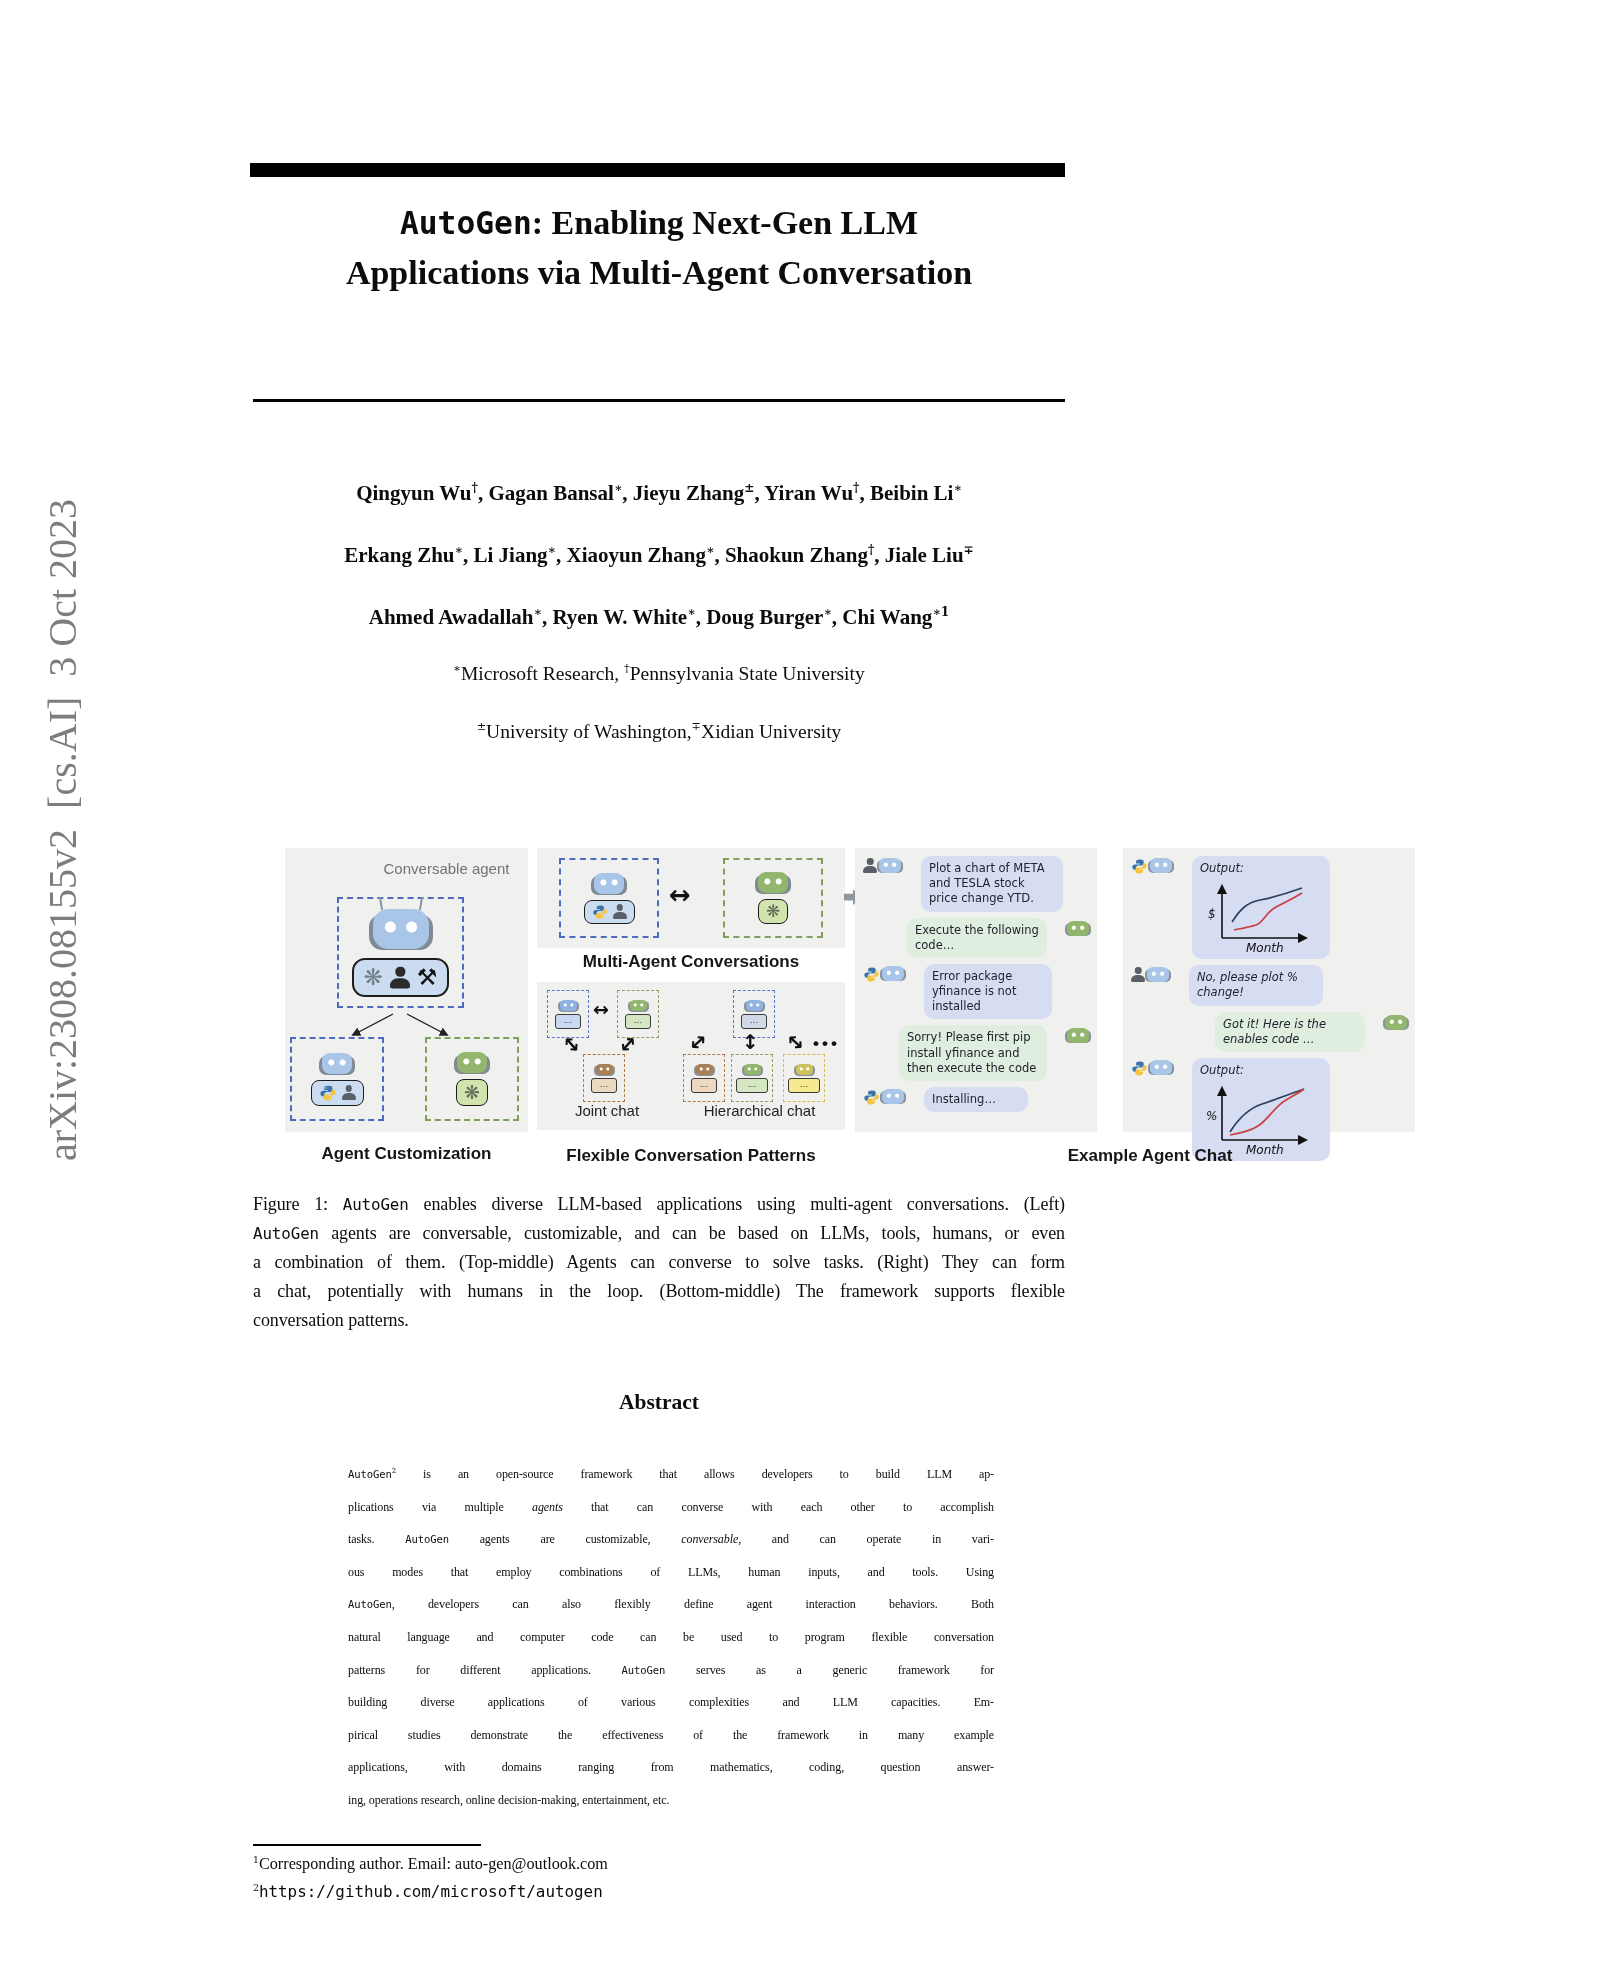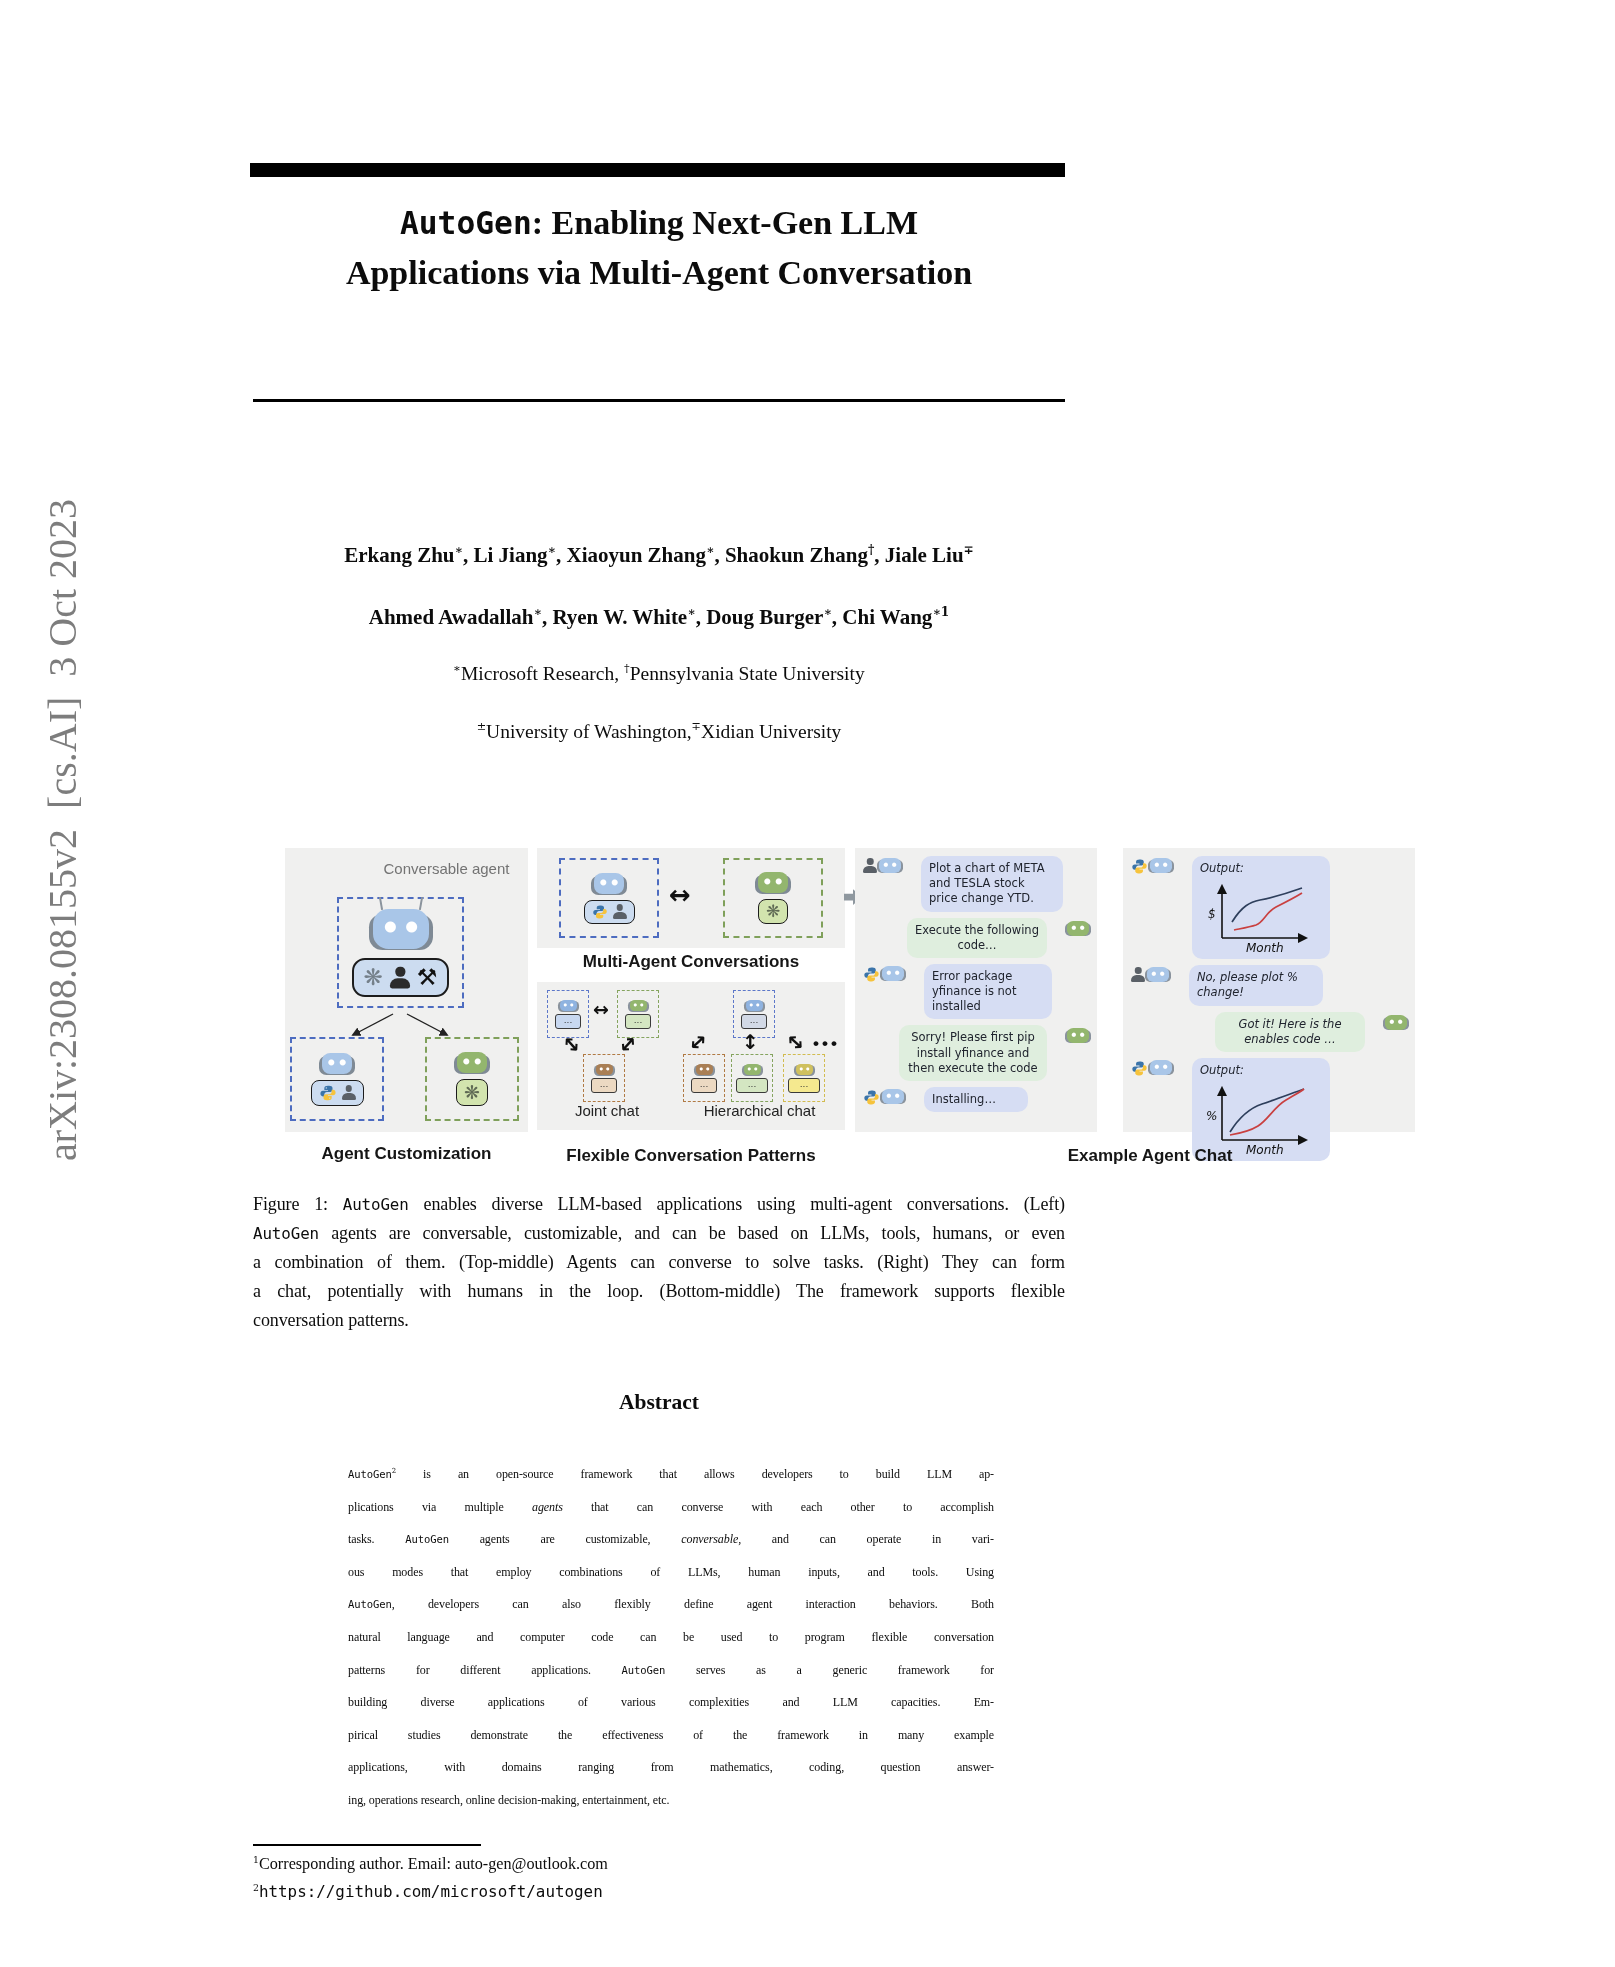--- a/index.html
+++ b/index.html
@@ -117,21 +117,21 @@
   .jl-joint{left:0px;top:120px;width:140px;}
   .jl-hier{left:140px;top:120px;width:165px;}
 
   
   .chatcol{display:flex;flex-direction:column;gap:6px;padding:8px;box-sizing:border-box;}
   .msg{display:flex;gap:20px;align-items:flex-start;}
   .msg .avs{display:flex;gap:2px;flex:0 0 auto;padding-top:2px;align-items:flex-start;}
   .bubble{border-radius:10px;padding:5px 8px;font-family:"DejaVu Sans",sans-serif;
           font-size:11.5px;line-height:1.32;color:#20242e;box-sizing:border-box;}
   .bubble.blue{background:#d6ddf3;}
-  .bubble.green{background:#dfeede;text-align:center;}
+  .bubble.green{background:#dfeede;text-align:left;}
   .msg.right{justify-content:flex-end;}
   .msg.right .robot{margin-top:3px;}
   .w-b1{width:142px}.w-g1{width:140px}.w-b2{width:128px}.w-g2{width:148px}.w-b3{width:104px}
   .w-g3{width:150px}.w-b4{width:134px}
   .chartb{width:138px;}
   .mchart{display:block;margin-top:2px;}
   .clab{font-family:"DejaVu Sans",sans-serif;font-size:12px;fill:#111;}
 
   
   .caption{position:absolute;left:253px;top:1190px;width:812px;font-size:18px;line-height:29px;
@@ -156,20 +156,21 @@
 
   <div class="topbar"></div>
 
   <h1 class="title">
     <div><span class="seg-mono">AutoGen</span><span>: Enabling Next-Gen LLM</span></div>
     <div><span>Applications via Multi-Agent Conversation</span></div>
   </h1>
 
   <div class="titlerule"></div>
 
+  <div class="authors au1"><span>Qingyun Wu</span><span class="seg-sup">†</span><span>, Gagan Bansal</span><span class="seg-sup">∗</span><span>, Jieyu Zhang</span><span class="seg-sup">±</span><span>, Yiran Wu</span><span class="seg-sup">†</span><span>, Beibin Li</span><span class="seg-sup">∗</span></div>
   <div class="authors au2"><span>Erkang Zhu</span><span class="seg-sup">∗</span><span>, Li Jiang</span><span class="seg-sup">∗</span><span>, Xiaoyun Zhang</span><span class="seg-sup">∗</span><span>, Shaokun Zhang</span><span class="seg-sup">†</span><span>, Jiale Liu</span><span class="seg-sup">∓</span></div>
   <div class="authors au3"><span>Ahmed Awadallah</span><span class="seg-sup">∗</span><span>, Ryen W. White</span><span class="seg-sup">∗</span><span>, Doug Burger</span><span class="seg-sup">∗</span><span>, Chi Wang</span><span class="seg-sup">∗1</span></div>
 
   <div class="affil af1"><span class="seg-sup">∗</span><span>Microsoft Research, </span><span class="seg-sup">†</span><span>Pennsylvania State University</span></div>
   <div class="affil af2"><span class="seg-sup">±</span><span>University of Washington,</span><span class="seg-sup">∓</span><span>Xidian University</span></div>
 
   <div class="fig">
 
     <div class="panel p-left">
       <div class="ph">Conversable agent</div>

